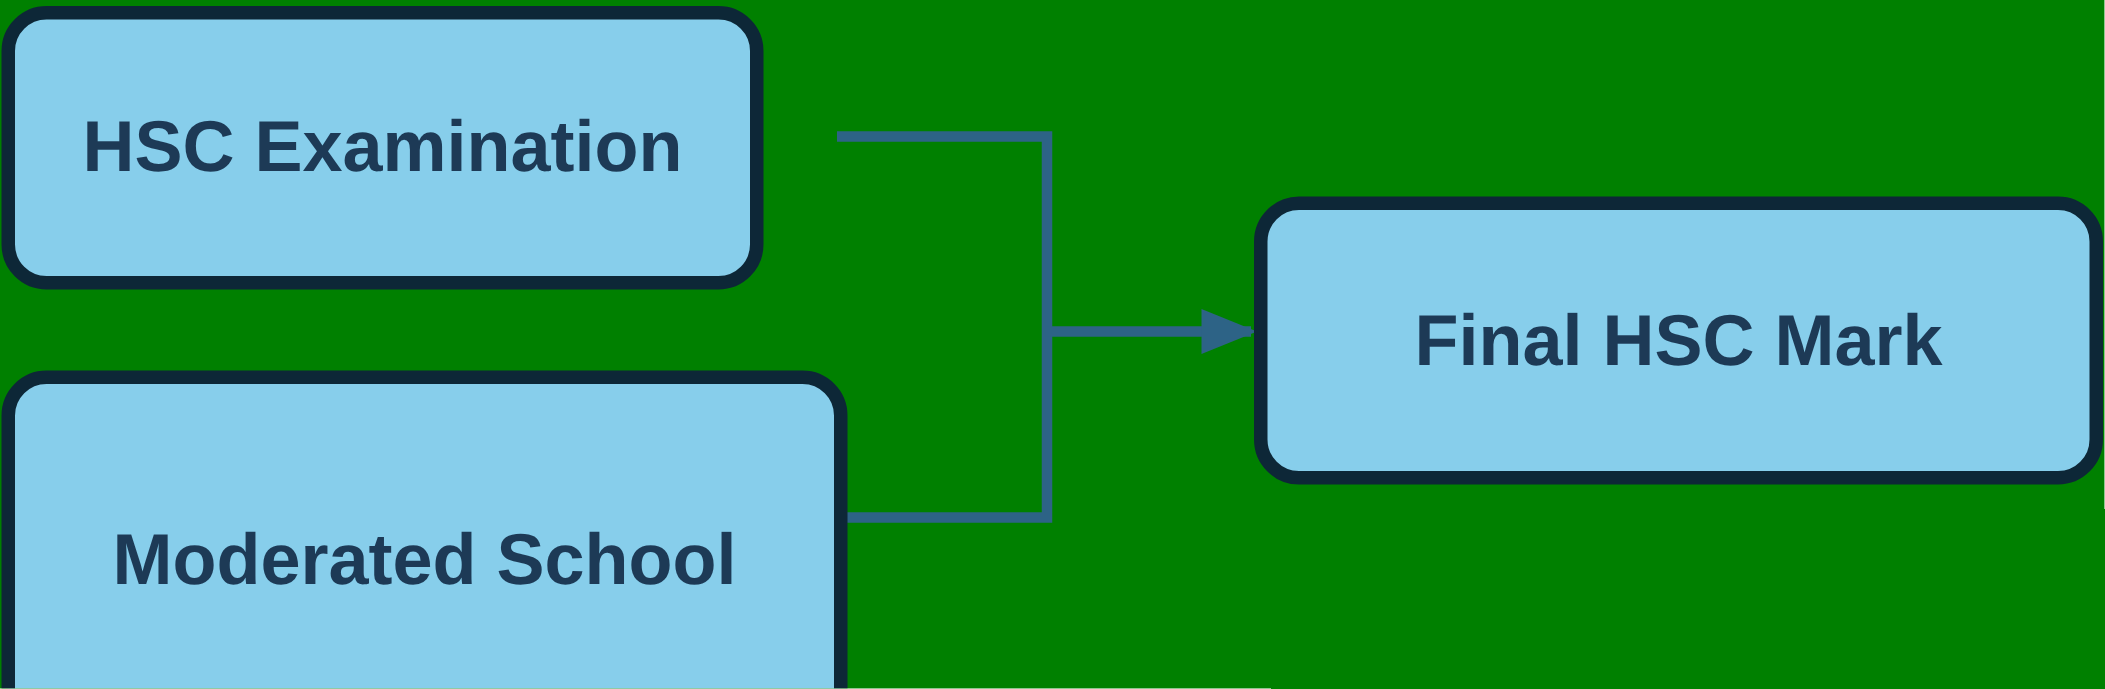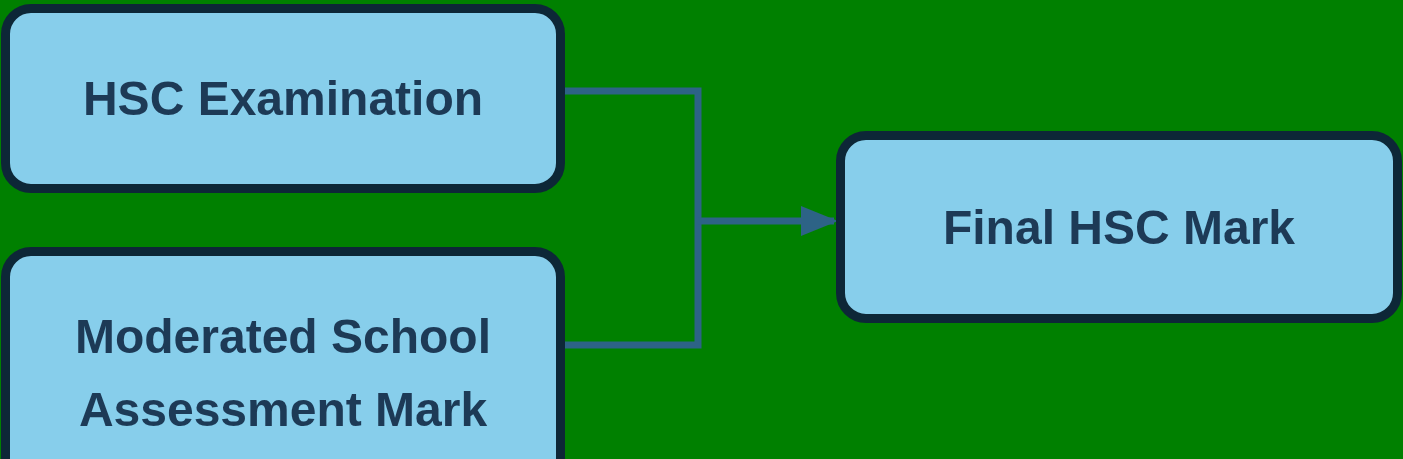--- a/index.html
+++ b/index.html
@@ -42,41 +42,40 @@
     display: flex;
     flex-direction: column;
     align-items: center;
     justify-content: center;
     text-align: center;
     color: var(--color-node-text);
     font-weight: bold;
     font-size: 48px;
     line-height: 73px;
   }
-  .node-exam      { left: 1px;   top: 4px;   width: 564px; height: 189px; }
+  .node-exam      { left: 1px;   top: 4px;   width: 508px; height: 189px; }
   .node-moderated { left: 1px;   top: 247px; width: 564px; height: 252px; }
   .node-final     { left: 836px; top: 131px; width: 566px; height: 192px; }
 </style>
 </head>
 <body>
 
 <div class="canvas">
 
   <svg class="connector-svg" viewBox="0 0 1403 459" xmlns="http://www.w3.org/2000/svg">
     <path class="conn-line" d="M 558 91 H 698 V 345 H 558"></path>
     <path class="conn-line" d="M 698 221 H 834"></path>
     <polygon class="conn-head" points="801,206 838,221 801,236"></polygon>
   </svg>
 
   <div class="node node-exam">
     <span>HSC Examination</span>
   </div>
 
   <div class="node node-moderated">
     <span>Moderated School</span>
-    <span>Assessment Mark</span>
   </div>
 
   <div class="node node-final">
     <span>Final HSC Mark</span>
   </div>
 
 </div>
 
 </body></html>

